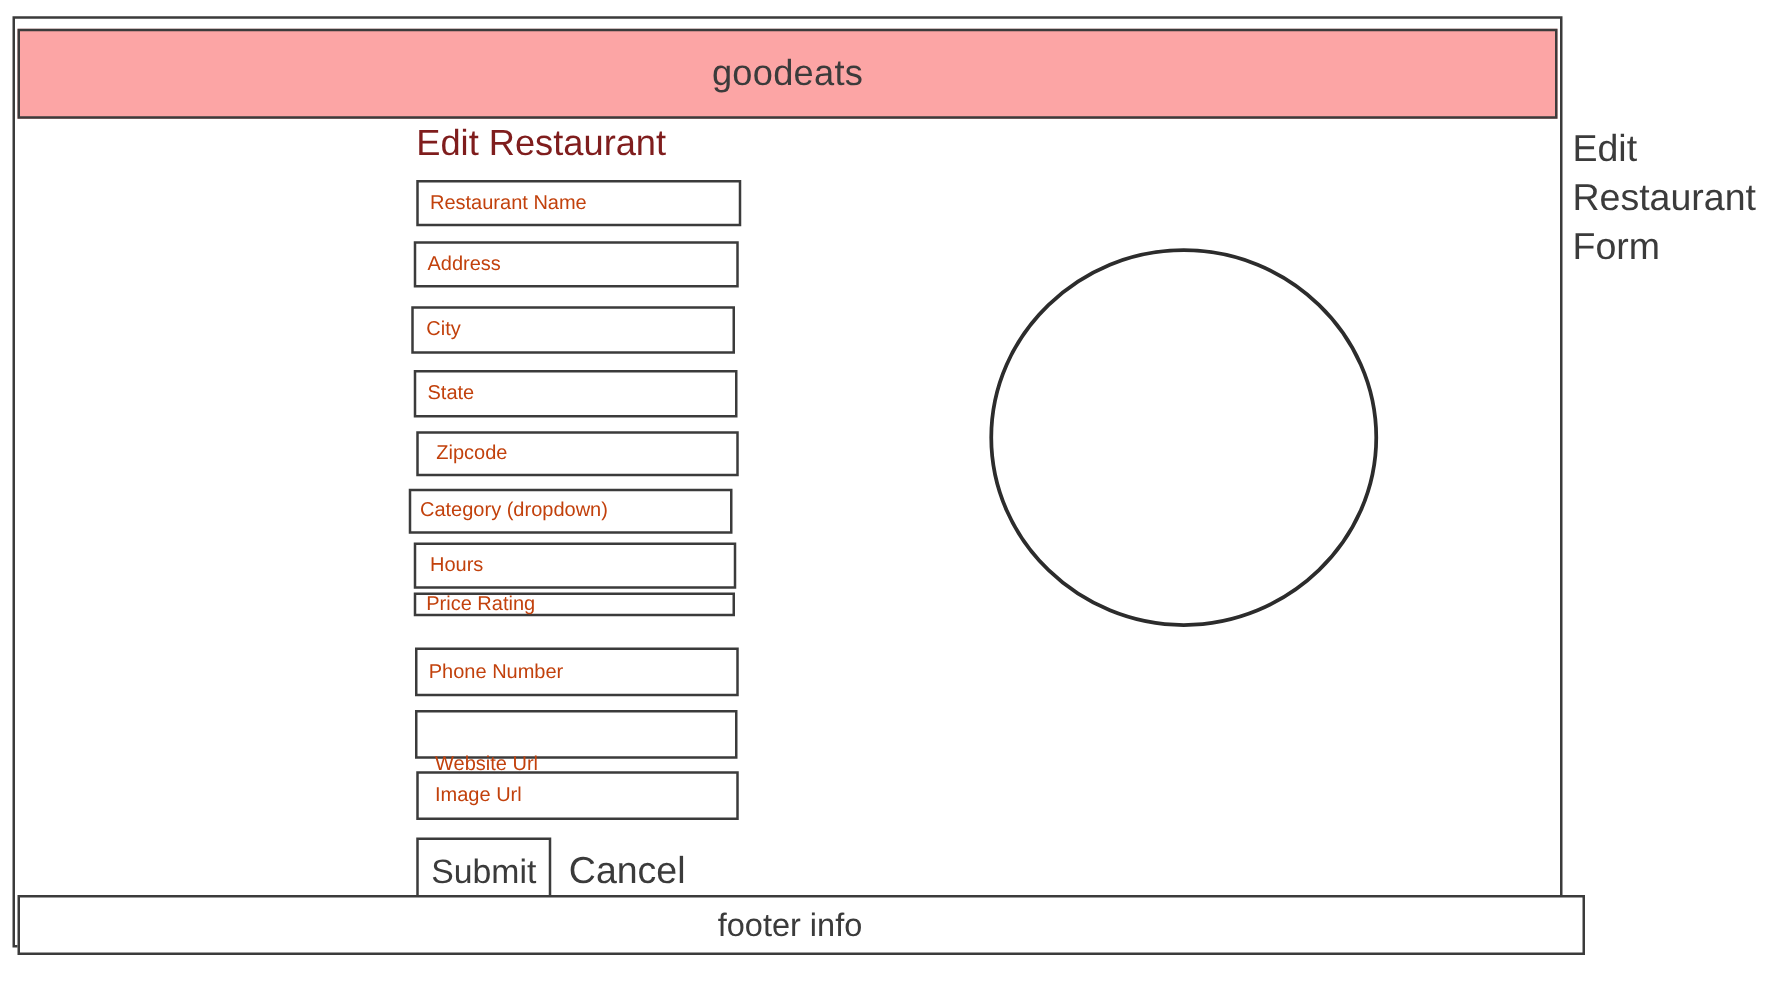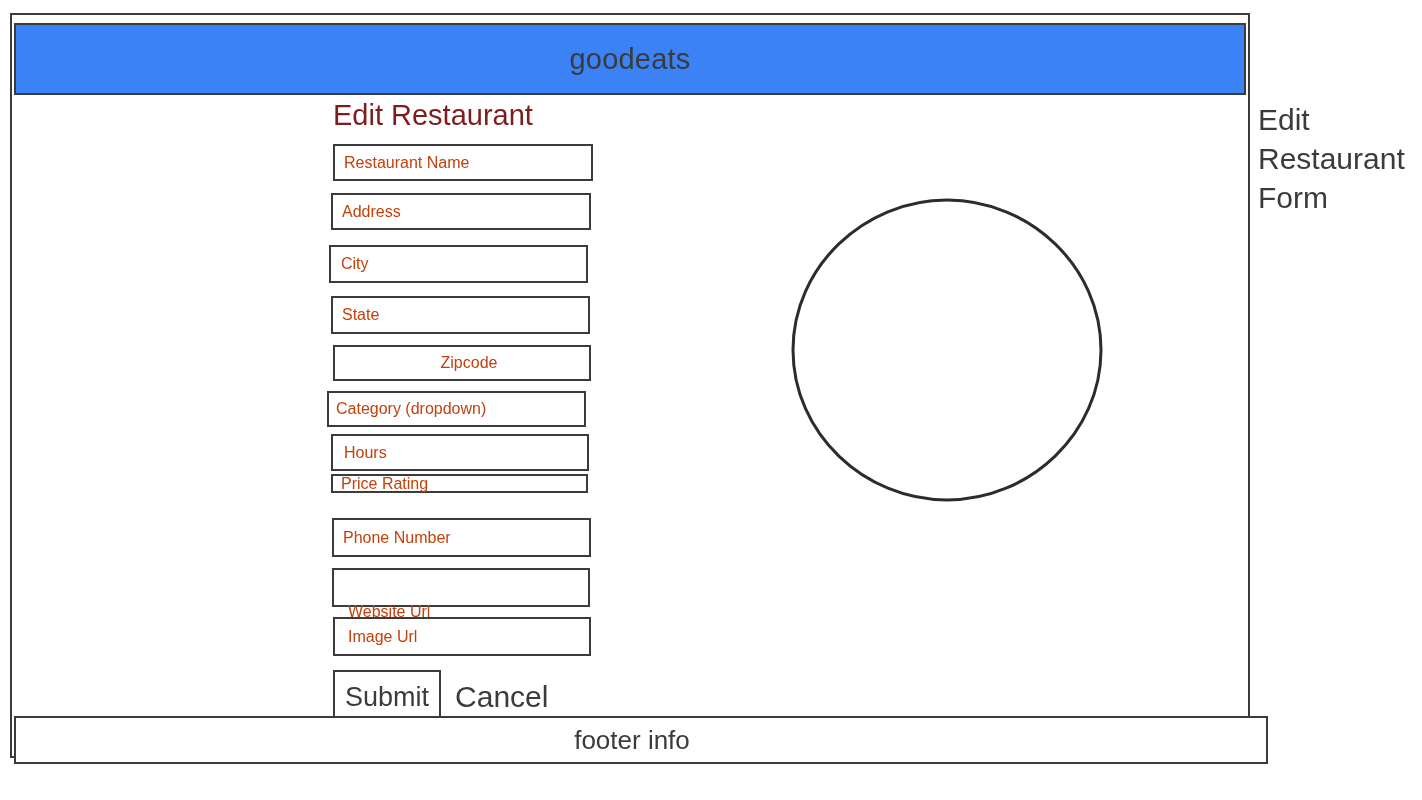--- a/index.html
+++ b/index.html
@@ -31,21 +31,21 @@
 
   
   #header-bar {
     position: absolute;
     left: 14px;
     top: 23px;
     width: 1232px;
     height: 72px;
     border: 2px solid #3b3b3b;
     box-sizing: border-box;
-    background: #3b82f6;
+    background: #fca5a5;
     display: flex;
     align-items: center;
     justify-content: center;
   }
   #brand-title {
     font-size: 29px;
     line-height: 1;
     color: #3b3b3b;
     letter-spacing: 0.2px;
   }
@@ -176,21 +176,21 @@
     </div>
     <div class="field-box" style="top: 49px; left: 1px; width: 260px; height: 37px;">
       <span class="field-label" style="padding-left: 9px;">Address</span>
     </div>
     <div class="field-box" style="top: 101px; left: -1px; width: 259px; height: 38px;">
       <span class="field-label" style="padding-left: 10px;">City</span>
     </div>
     <div class="field-box" style="top: 152px; left: 1px; width: 259px; height: 38px;">
       <span class="field-label" style="padding-left: 9px;">State</span>
     </div>
-    <div class="field-box" style="top: 201px; left: 3px; width: 258px; height: 36px; justify-content: center;">
+    <div class="field-box" style="top: 201px; left: 3px; width: 258px; height: 36px;">
       <span class="field-label" style="padding-left: 14px;">Zipcode</span>
     </div>
     <div class="field-box" style="top: 247px; left: -3px; width: 259px; height: 36px;">
       <span class="field-label" style="padding-left: 7px;">Category (dropdown)</span>
     </div>
     <div class="field-box" style="top: 290px; left: 1px; width: 258px; height: 37px;">
       <span class="field-label" style="padding-left: 11px;">Hours</span>
     </div>
     <div class="field-box" style="top: 330px; left: 1px; width: 257px; height: 19px;">
       <span class="field-label" style="padding-left: 8px;">Price Rating</span>

